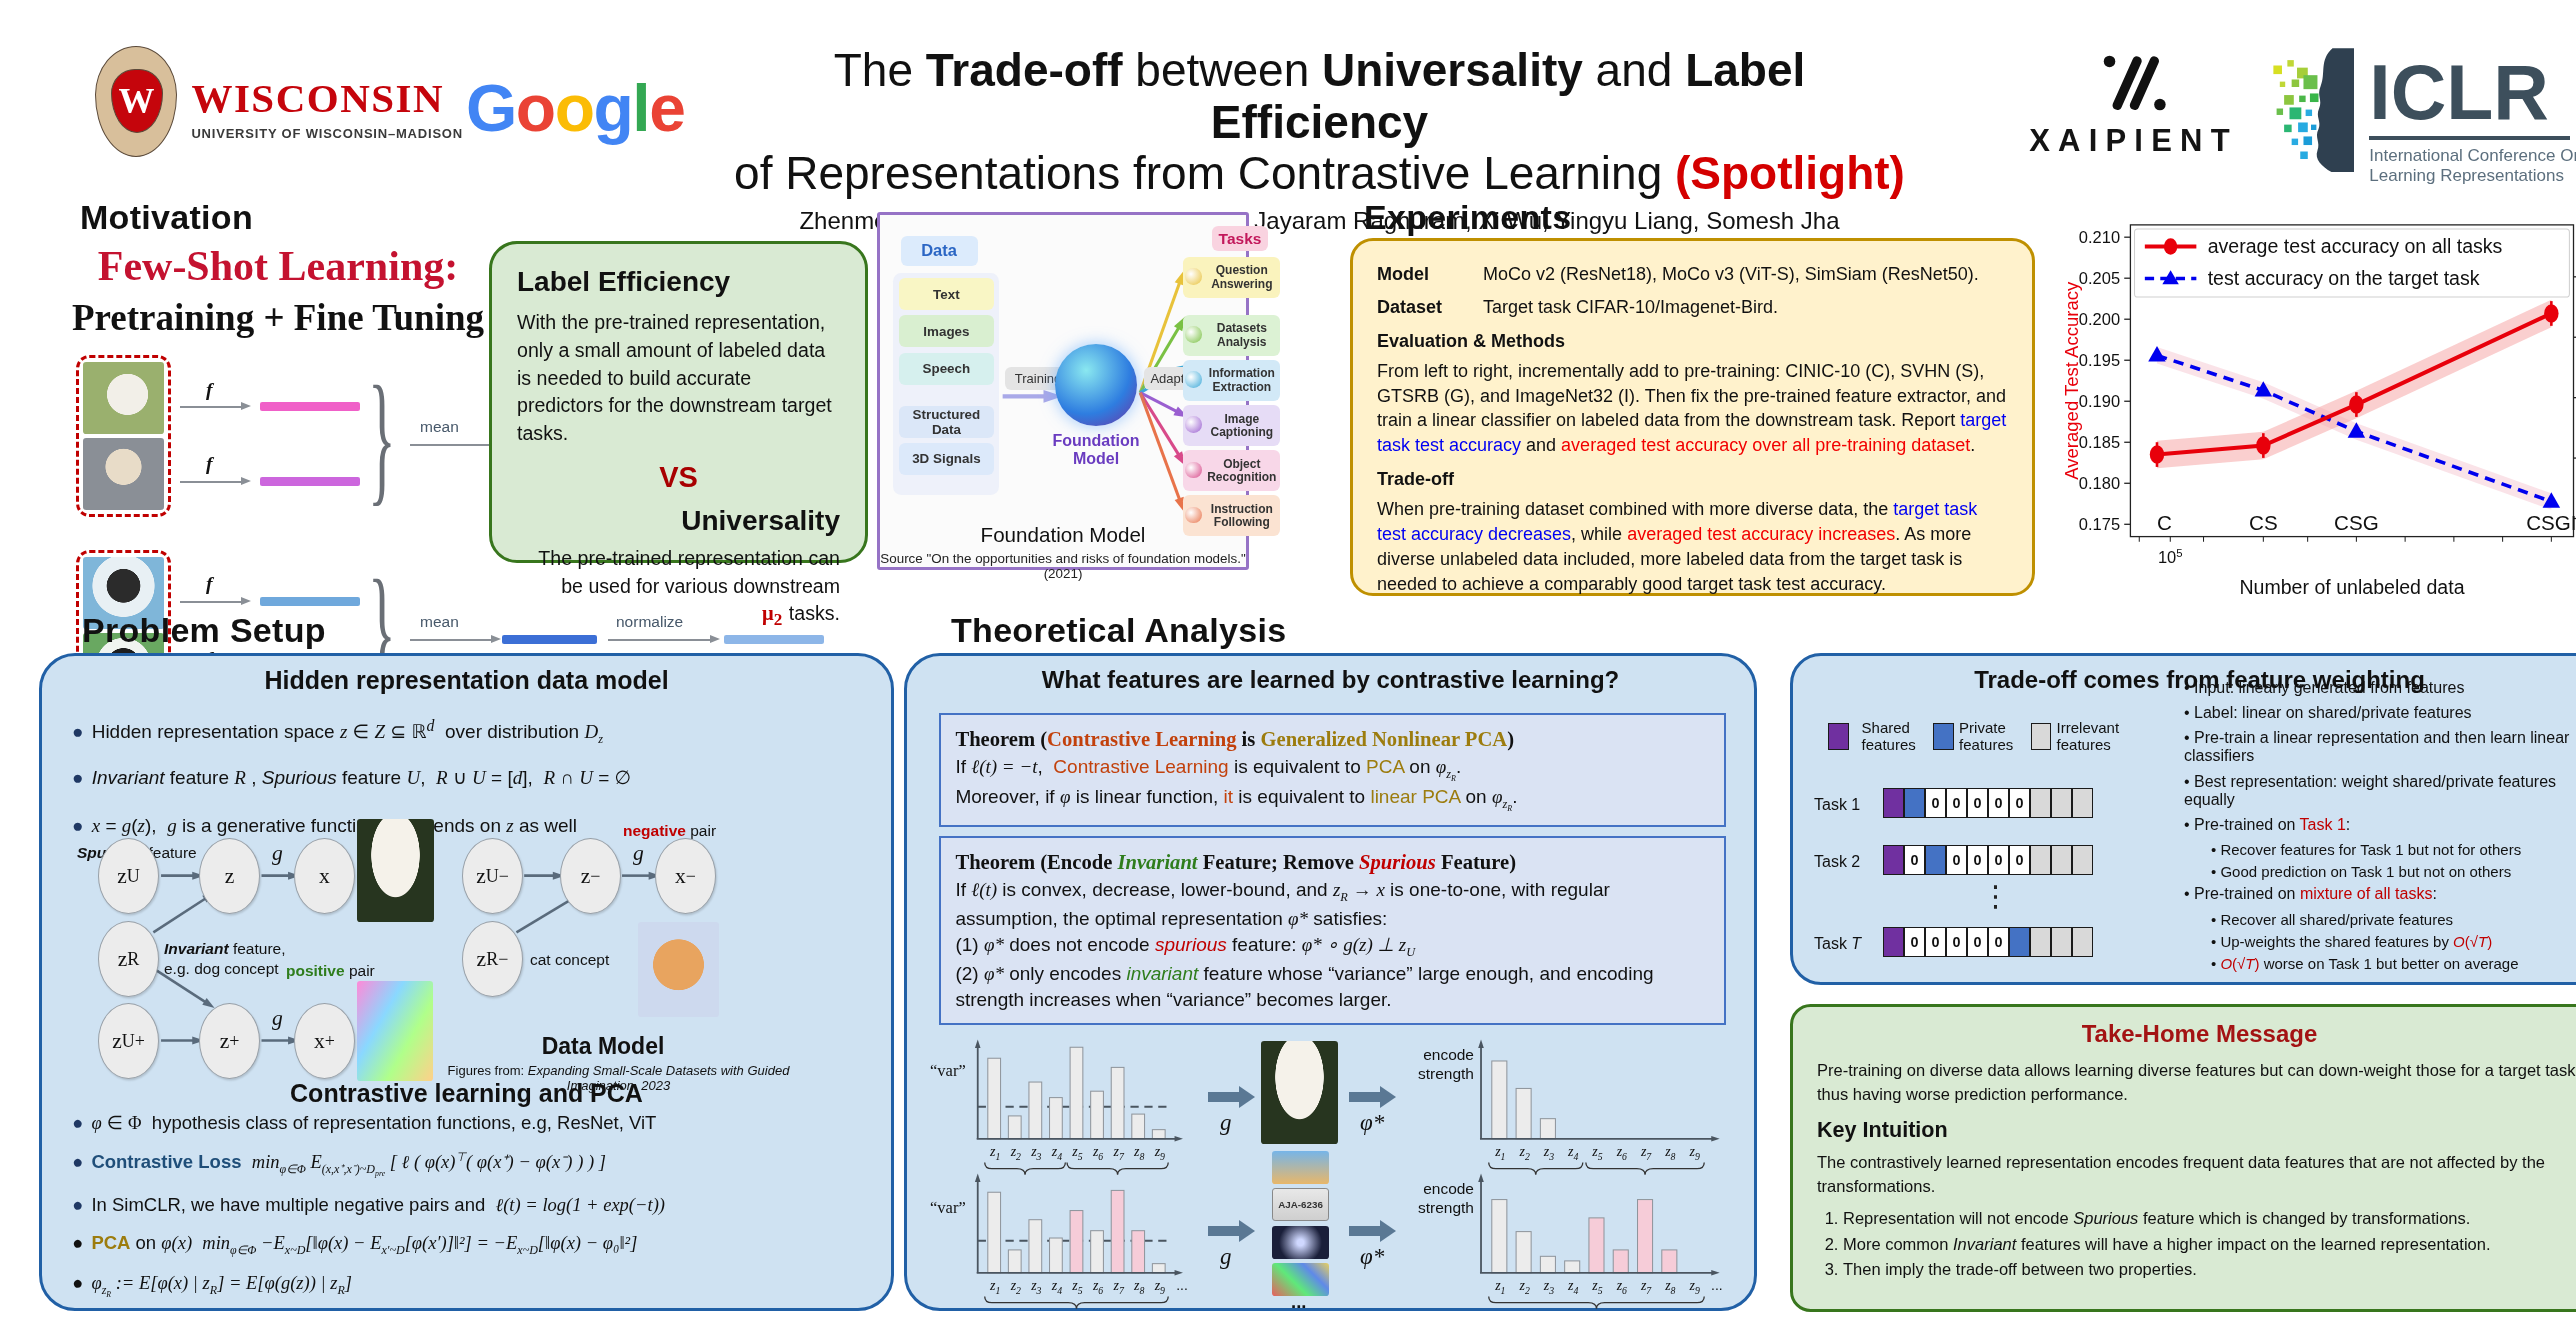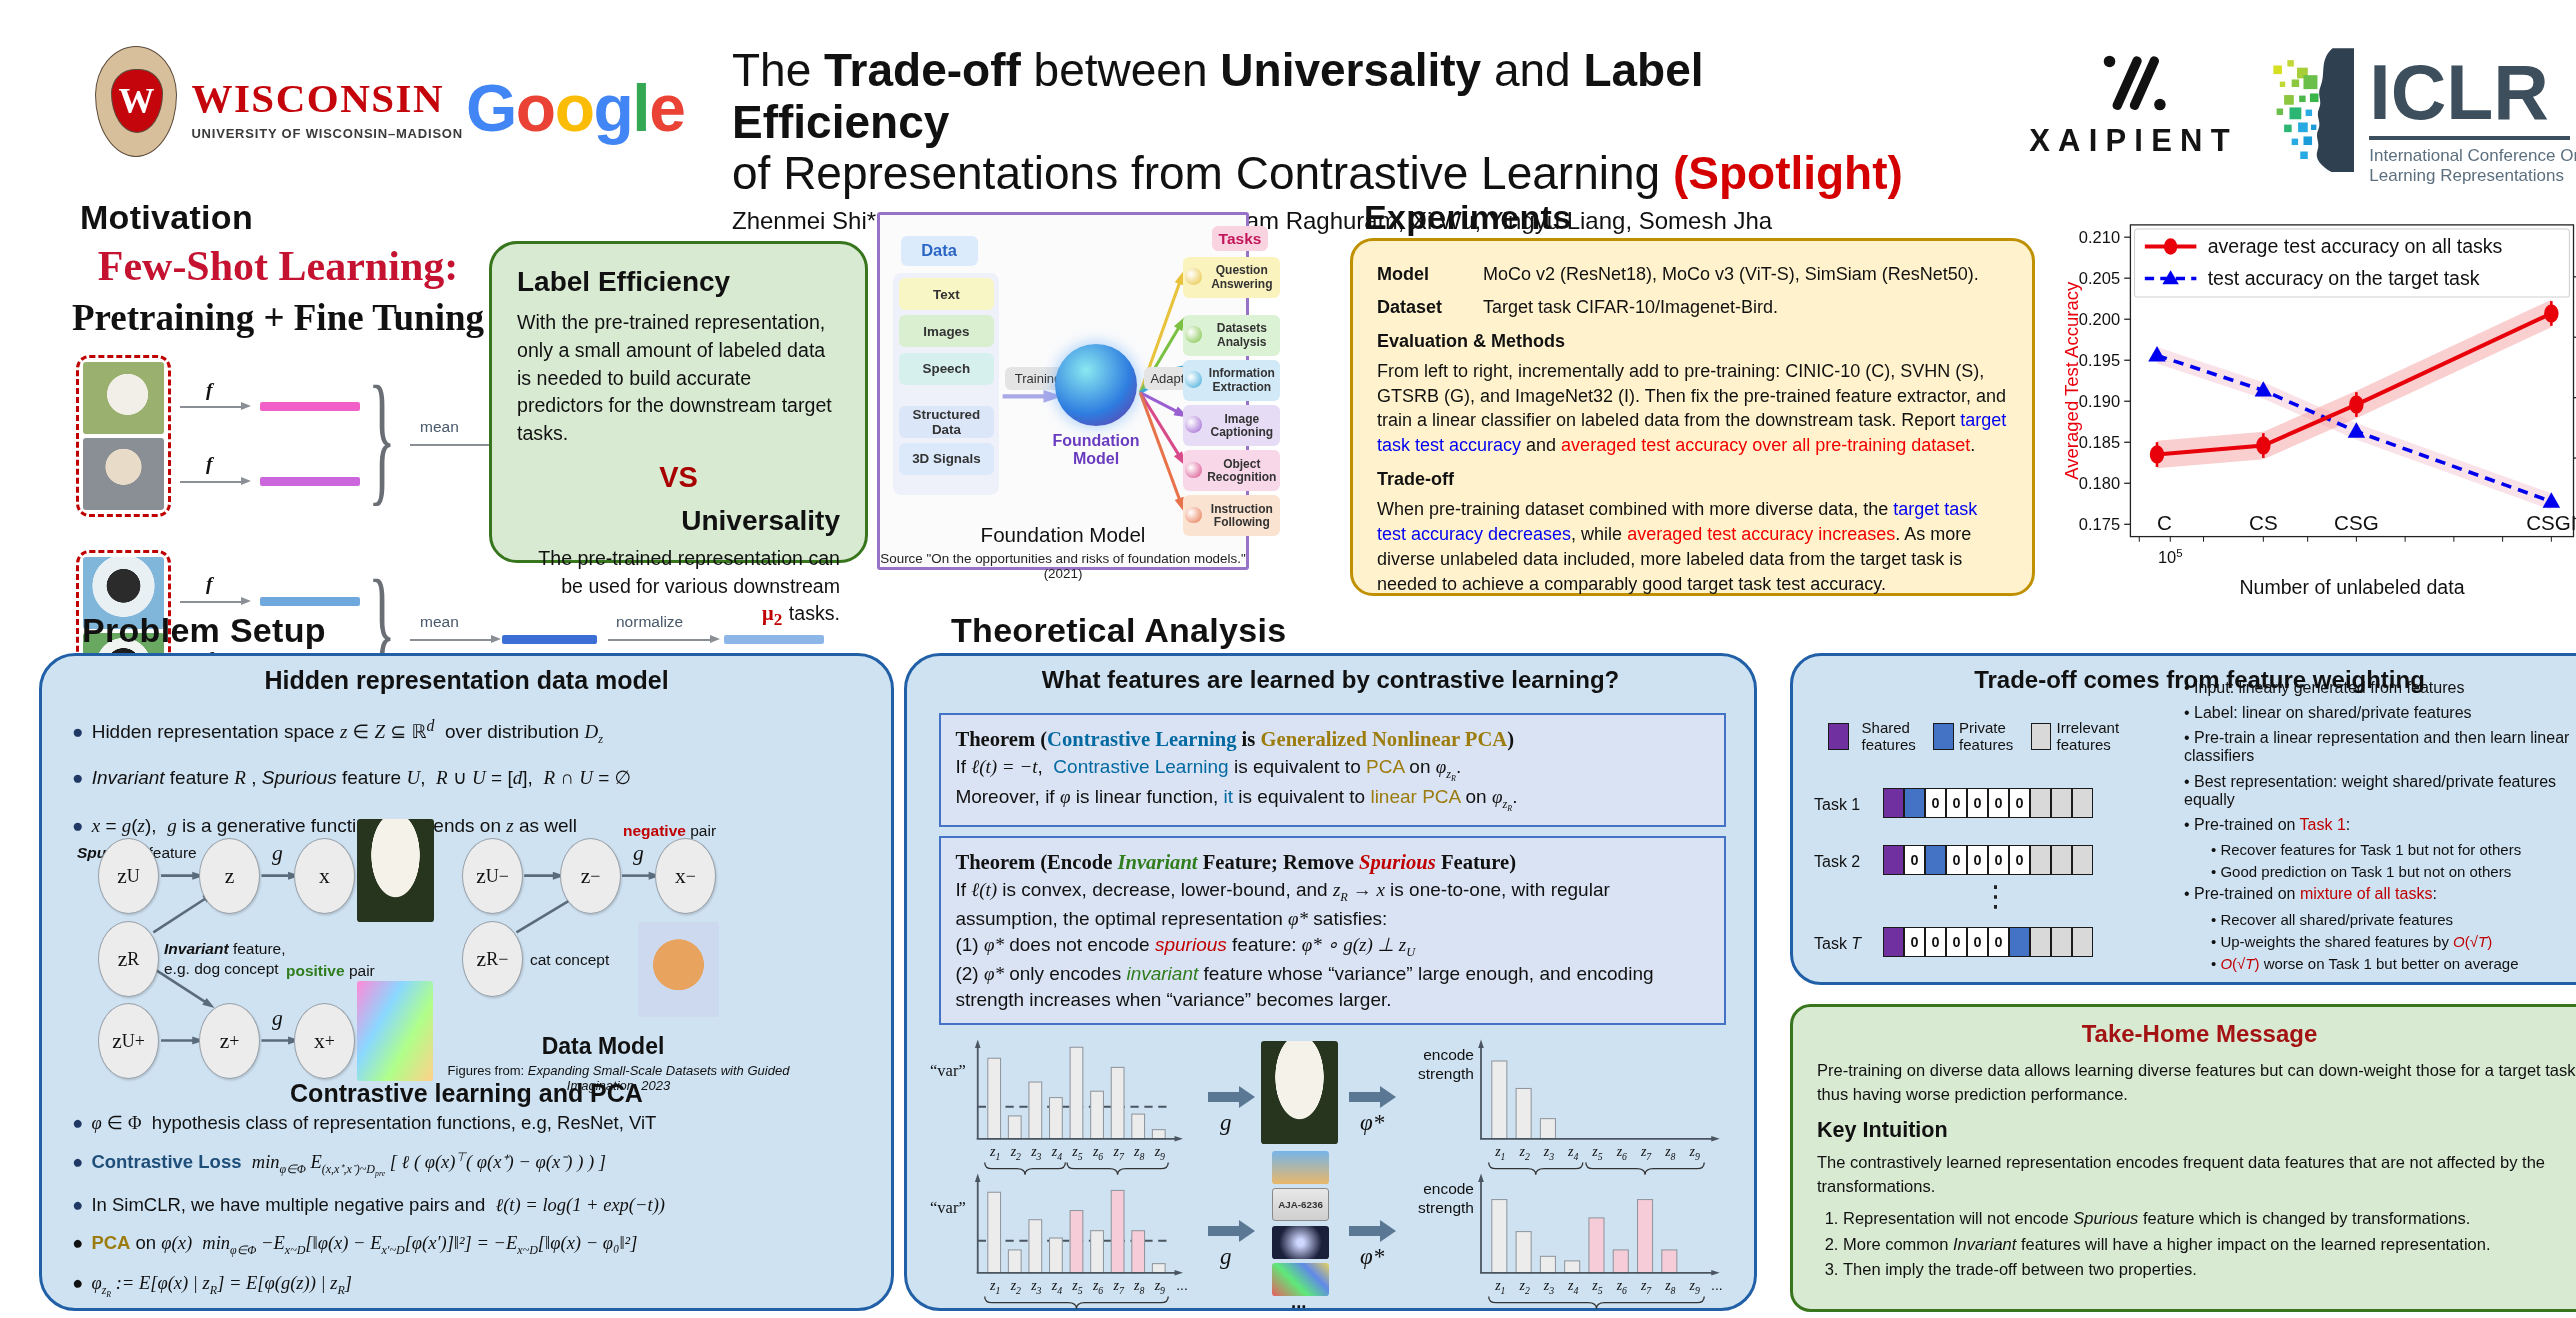--- a/index.html
+++ b/index.html
@@ -4,21 +4,21 @@
 <style>
   *{margin:0;padding:0;box-sizing:border-box}
   html,body{width:2638px;height:1319px;background:#fff;font-family:"Liberation Sans",sans-serif;color:#111}
   #poster{position:absolute;left:0;top:0;width:2638px;height:1319px;overflow:hidden;background:#fff}
   .abs{position:absolute}
   .h1{font-size:34px;font-weight:700;letter-spacing:0.3px}
   .bbox{background:#cfe2f2;border:3.6px solid #2160a6;border-radius:36px}
   .gbox{background:#d9ead3;border:3.1px solid #38761d;border-radius:28px}
   .ybox{background:#fff2cc;border:3.1px solid #bf9000;border-radius:23px}
   .t-red{color:#f20000}.t-blue{color:#0000f2}.t-red2{color:#c00000}
-  .t-green{color:#2f7d1d}.t-gold{color:#9c7c0e}.t-steel{color:#0369a1}.t-navy{color:#1f4e79}
+  .t-green{color:#2f7d1d}.t-gold{color:#9c7c0e}.t-steel{color:#c2410c}.t-navy{color:#1f4e79}
   .t-spot{color:#d40000}
   .mth{font-family:"Liberation Serif",serif;font-style:italic}
   .mth sub,.mth sup,.srf sub,.srf sup{font-size:65%}
   .srf{font-family:"Liberation Serif",serif}
   .node{position:absolute;width:61px;height:76px;border-radius:50%;background:#ececec;border:1px solid #98a0a8;display:flex;align-items:center;justify-content:center;font-size:21.6px;font-family:"Liberation Serif",serif;box-shadow:1px 1.5px 2.1px rgba(0,0,0,.15)}
   .harrow{position:absolute;height:0;border-top:2.6px solid #8a8f96}
   .harrow::after{content:"";position:absolute;right:-9.3px;top:-6.2px;border-left:10.3px solid #8a8f96;border-top:4.6px solid transparent;border-bottom:4.6px solid transparent}
   .fat-arrow{position:absolute;height:10.3px;background:#5a7894}
   .fat-arrow::after{content:"";position:absolute;right:-15.5px;top:-6.2px;border-left:16.5px solid #5a7894;border-top:11.3px solid transparent;border-bottom:11.3px solid transparent}
   .dashedbox{position:absolute;border:3.1px dashed #c00000;border-radius:13.4px;padding:4.1px;display:flex;flex-direction:column;gap:4.1px}
@@ -53,21 +53,21 @@
       </div>
     </div>
     <div style="padding-top:28px">
       <div class="srf" style="font-weight:700;font-size:41px;color:#c5050c;letter-spacing:1.5px">WISCONSIN</div>
       <div style="font-weight:700;font-size:13px;color:#3a3a3a;letter-spacing:0.8px;margin-top:4.1px">UNIVERSITY OF WISCONSIN–MADISON</div>
     </div>
   </div>
 
   <div class="abs" id="google-logo" style="left:466px;top:70px;font-size:66px;font-weight:700;letter-spacing:-1.5px"><span style="color: rgb(66, 133, 244);">G</span><span style="color: rgb(234, 67, 53);">o</span><span style="color: rgb(251, 188, 5);">o</span><span style="color: rgb(66, 133, 244);">g</span><span style="color: rgb(52, 168, 83);">l</span><span style="color: rgb(234, 67, 53);">e</span></div>
 
-  <div class="abs" style="left:732px;top:45px;width:1175px;text-align:left">
+  <div class="abs" style="left:732px;top:45px;width:1175px;text-align:center">
     <div style="font-size:46px;line-height:1.12">The <b>Trade-off</b> between <b>Universality</b> and <b>Label Efficiency</b></div>
     <div style="font-size:46px;line-height:1.12">of Representations from Contrastive Learning <b class="t-spot">(Spotlight)</b></div>
     <div style="font-size:24px;margin-top:7.2px">Zhenmei Shi*, Jiefeng Chen*, Kunyang Li, Jayaram Raghuram, Xi Wu, Yingyu Liang, Somesh Jha</div>
   </div>
 
   <div class="abs" style="left:2020px;top:52px;width:227px;text-align:center">
     <svg width="72" height="62" viewBox="0 0 100 84">
       <circle cx="16" cy="12" r="8" fill="#111"></circle>
       <rect x="34" y="2" width="13" height="80" rx="6" fill="#111" transform="rotate(24 40 42)"></rect>
       <rect x="58" y="2" width="13" height="80" rx="6" fill="#111" transform="rotate(24 64 42)"></rect>

